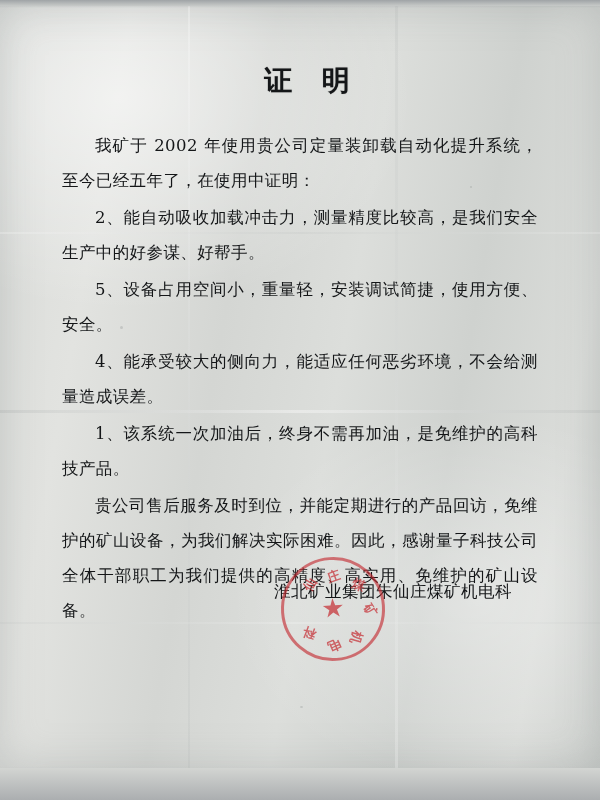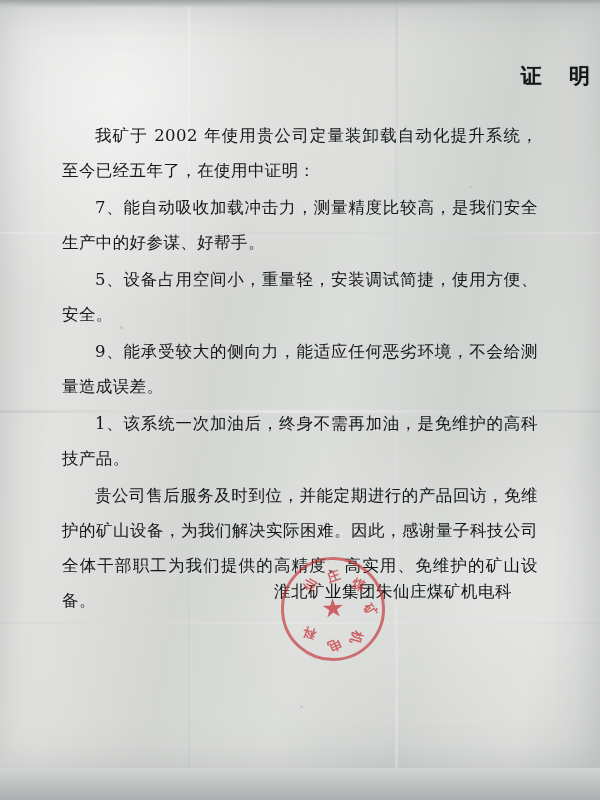--- a/index.html
+++ b/index.html
@@ -74,23 +74,23 @@
   
   .doc {
     position: absolute;
     left: 0; top: 0;
     width: 600px;
     height: 762px;
     color: #141618;
   }
 
   .title {
-    text-align: right;
-    font-family: "DejaVu Serif", serif;
-    font-size: 21px;
+    text-align: center;
+    font-family: "DejaVu Serif", serif;
+    font-size: 28px;
     font-weight: 700;
     letter-spacing: 10px;
     margin-top: 56px;
     text-shadow: 0 0 1px rgba(20,20,20,0.35);
     margin-left: 24px;
   }
 
   .body-text {
     margin: 28px 62px 0 62px;
     font-family: "DejaVu Serif", serif;
@@ -179,23 +179,23 @@
     <div class="crease crease-h3"></div>
     <div class="speck" style="left:120px; top:320px; width:3px; height:3px;"></div>
     <div class="speck" style="left:470px; top:180px; width:2px; height:2px;"></div>
     <div class="speck" style="left:300px; top:700px; width:3px; height:2px;"></div>
 
     <div class="doc">
       <div class="title">证 明</div>
 
       <div class="body-text">
         <p class="para">我矿于 2002 年使用贵公司定量装卸载自动化提升系统，至今已经五年了，在使用中证明：</p>
-        <p class="para">7、能自动吸收加载冲击力，测量精度比较高，是我们安全生产中的好参谋、好帮手。</p>
+        <p class="para">2、能自动吸收加载冲击力，测量精度比较高，是我们安全生产中的好参谋、好帮手。</p>
         <p class="para">5、设备占用空间小，重量轻，安装调试简捷，使用方便、安全。</p>
-        <p class="para">9、能承受较大的侧向力，能适应任何恶劣环境，不会给测量造成误差。</p>
+        <p class="para">4、能承受较大的侧向力，能适应任何恶劣环境，不会给测量造成误差。</p>
         <p class="para">1、该系统一次加油后，终身不需再加油，是免维护的高科技产品。</p>
         <p class="para">贵公司售后服务及时到位，并能定期进行的产品回访，免维护的矿山设备，为我们解决实际困难。因此，感谢量子科技公司全体干部职工为我们提供的高精度、高实用、免维护的矿山设备。</p>
       </div>
 
       <div class="sign-wrap">
         <div>淮北矿业集团朱仙庄煤矿机电科</div>
       </div>
 
       <div class="stamp">
         <div class="star">★</div>

